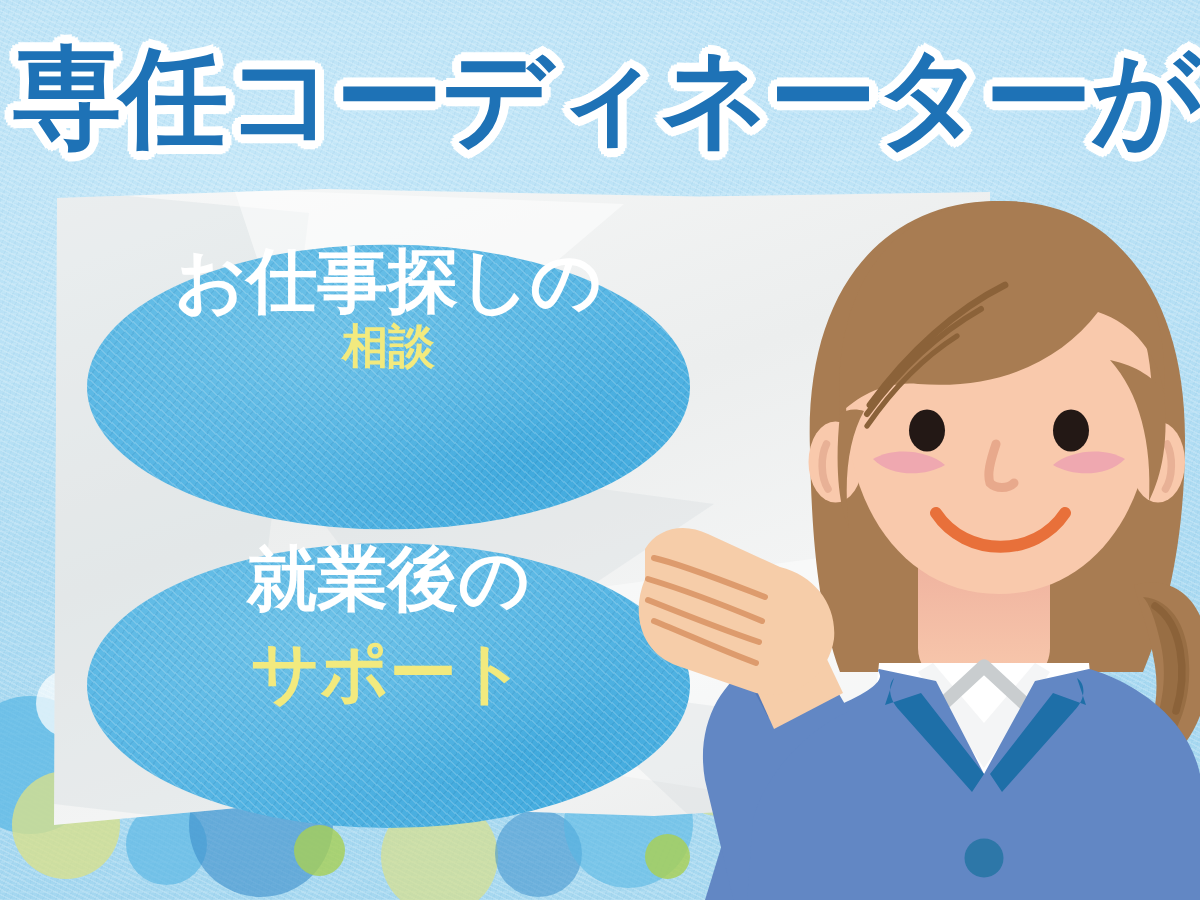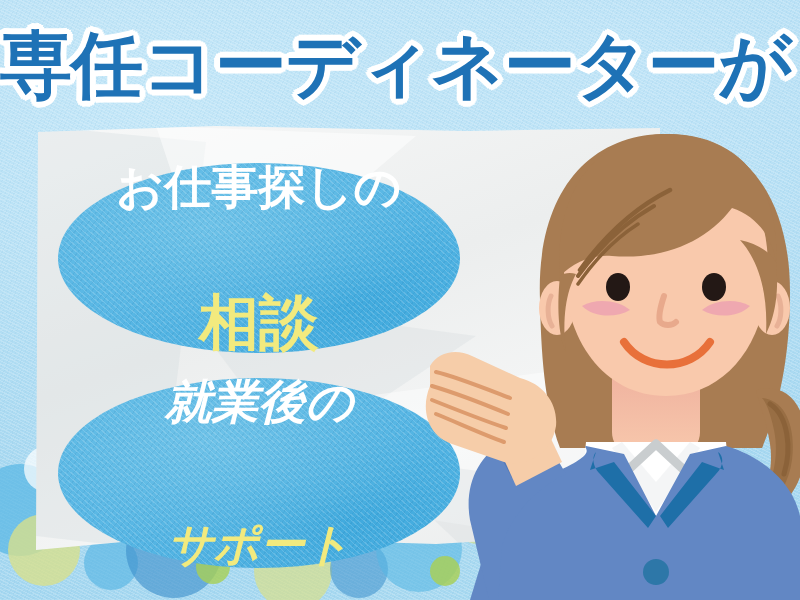--- a/index.html
+++ b/index.html
@@ -75,21 +75,21 @@
     background: rgba(198,206,210,.38);
   }
 
   
   .ellipse {
     position: absolute;
     border-radius: 50%;
     display: flex;
     flex-direction: column;
     align-items: center;
-    justify-content: space-between;
+    justify-content: flex-start;
     text-align: center;
     line-height: 1.02;
   }
   .ellipse.blue {
     background:
       radial-gradient(ellipse at 38% 32%, #6ec2e8 0%, rgba(110,194,232,0) 62%),
       radial-gradient(ellipse at 72% 74%, #3fa9dd 0%, rgba(63,169,221,0) 58%),
       #57b6e4;
   }
   .ellipse.yellow {
@@ -118,21 +118,21 @@
   .line.white  { color: #ffffff; }
   .line.yellow { color: #f2ea7e; }
   .line.blue   { color: #7ec8ea; }
 
   
   .headline {
     position: absolute;
     left: 0;
     top: 18px;
     width: 800px;
-    text-align: left;
+    text-align: right;
     font-size: 72px;
     font-weight: 700;
     letter-spacing: -1px;
     color: #1e72b6;
     z-index: 40;
     white-space: nowrap;
     text-shadow:
       6px 0 0 #fff,  -6px 0 0 #fff,  0 6px 0 #fff,  0 -6px 0 #fff,
       4px 4px 0 #fff, -4px 4px 0 #fff, 4px -4px 0 #fff, -4px -4px 0 #fff,
       5px 2px 0 #fff, -5px 2px 0 #fff, 5px -2px 0 #fff, -5px -2px 0 #fff,
@@ -174,24 +174,24 @@
     <div class="paper-shade" style="left:0; top:0; width:170px; height:424px; clip-path:polygon(0 0,170px 16px,120px 424px,0 410px); background:rgba(206,214,218,.30);"></div>
     <div class="paper-fold" style="left:120px; top:0; width:260px; height:180px; clip-path:polygon(0 0,260px 10px,60px 180px); background:rgba(255,255,255,.5);"></div>
     <div class="paper-shade" style="left:140px; top:170px; width:300px; height:160px; clip-path:polygon(0 0,300px 40px,120px 160px); background:rgba(205,212,216,.26);"></div>
     <div class="paper-fold" style="left:330px; top:230px; width:300px; height:194px; clip-path:polygon(0 40px,300px 0,260px 194px,40px 160px); background:rgba(255,255,255,.42);"></div>
     <div class="paper-shade" style="left:330px; top:330px; width:180px; height:94px; clip-path:polygon(0 0,180px 24px,100px 94px); background:rgba(200,208,212,.24);"></div>
   </div>
 
   <div class="ellipse blue" style="left:58px; top:163px; width:402px; height:190px; z-index:20;">
     <div class="ellipse-grain"></div>
     <div class="line white" style="font-size:47px;">お仕事探しの</div>
-    <div class="line yellow" style="font-size:60px; margin-top:20px;">相談</div>
-  </div>
-
-  <div class="ellipse blue" style="left:58px; top:378px; width:402px; height:190px; z-index:20;font-style:italic;">
+    <div class="line yellow" style="font-size:31px; margin-top:4px;">相談</div>
+  </div>
+
+  <div class="ellipse blue" style="left:58px; top:362px; width:402px; height:190px; z-index:20;">
     <div class="ellipse-grain"></div>
     <div class="line white" style="font-size:47px;">就業後の</div>
     <div class="line yellow" style="font-size:45px; margin-top:16px;">サポート</div>
   </div>
 
 
   <svg class="character" viewBox="0 0 800 600">
     <defs>
       <linearGradient id="neckGrad" x1="0" y1="0" x2="0" y2="1">
         <stop offset="0%" stop-color="#f0b4a0"></stop>

